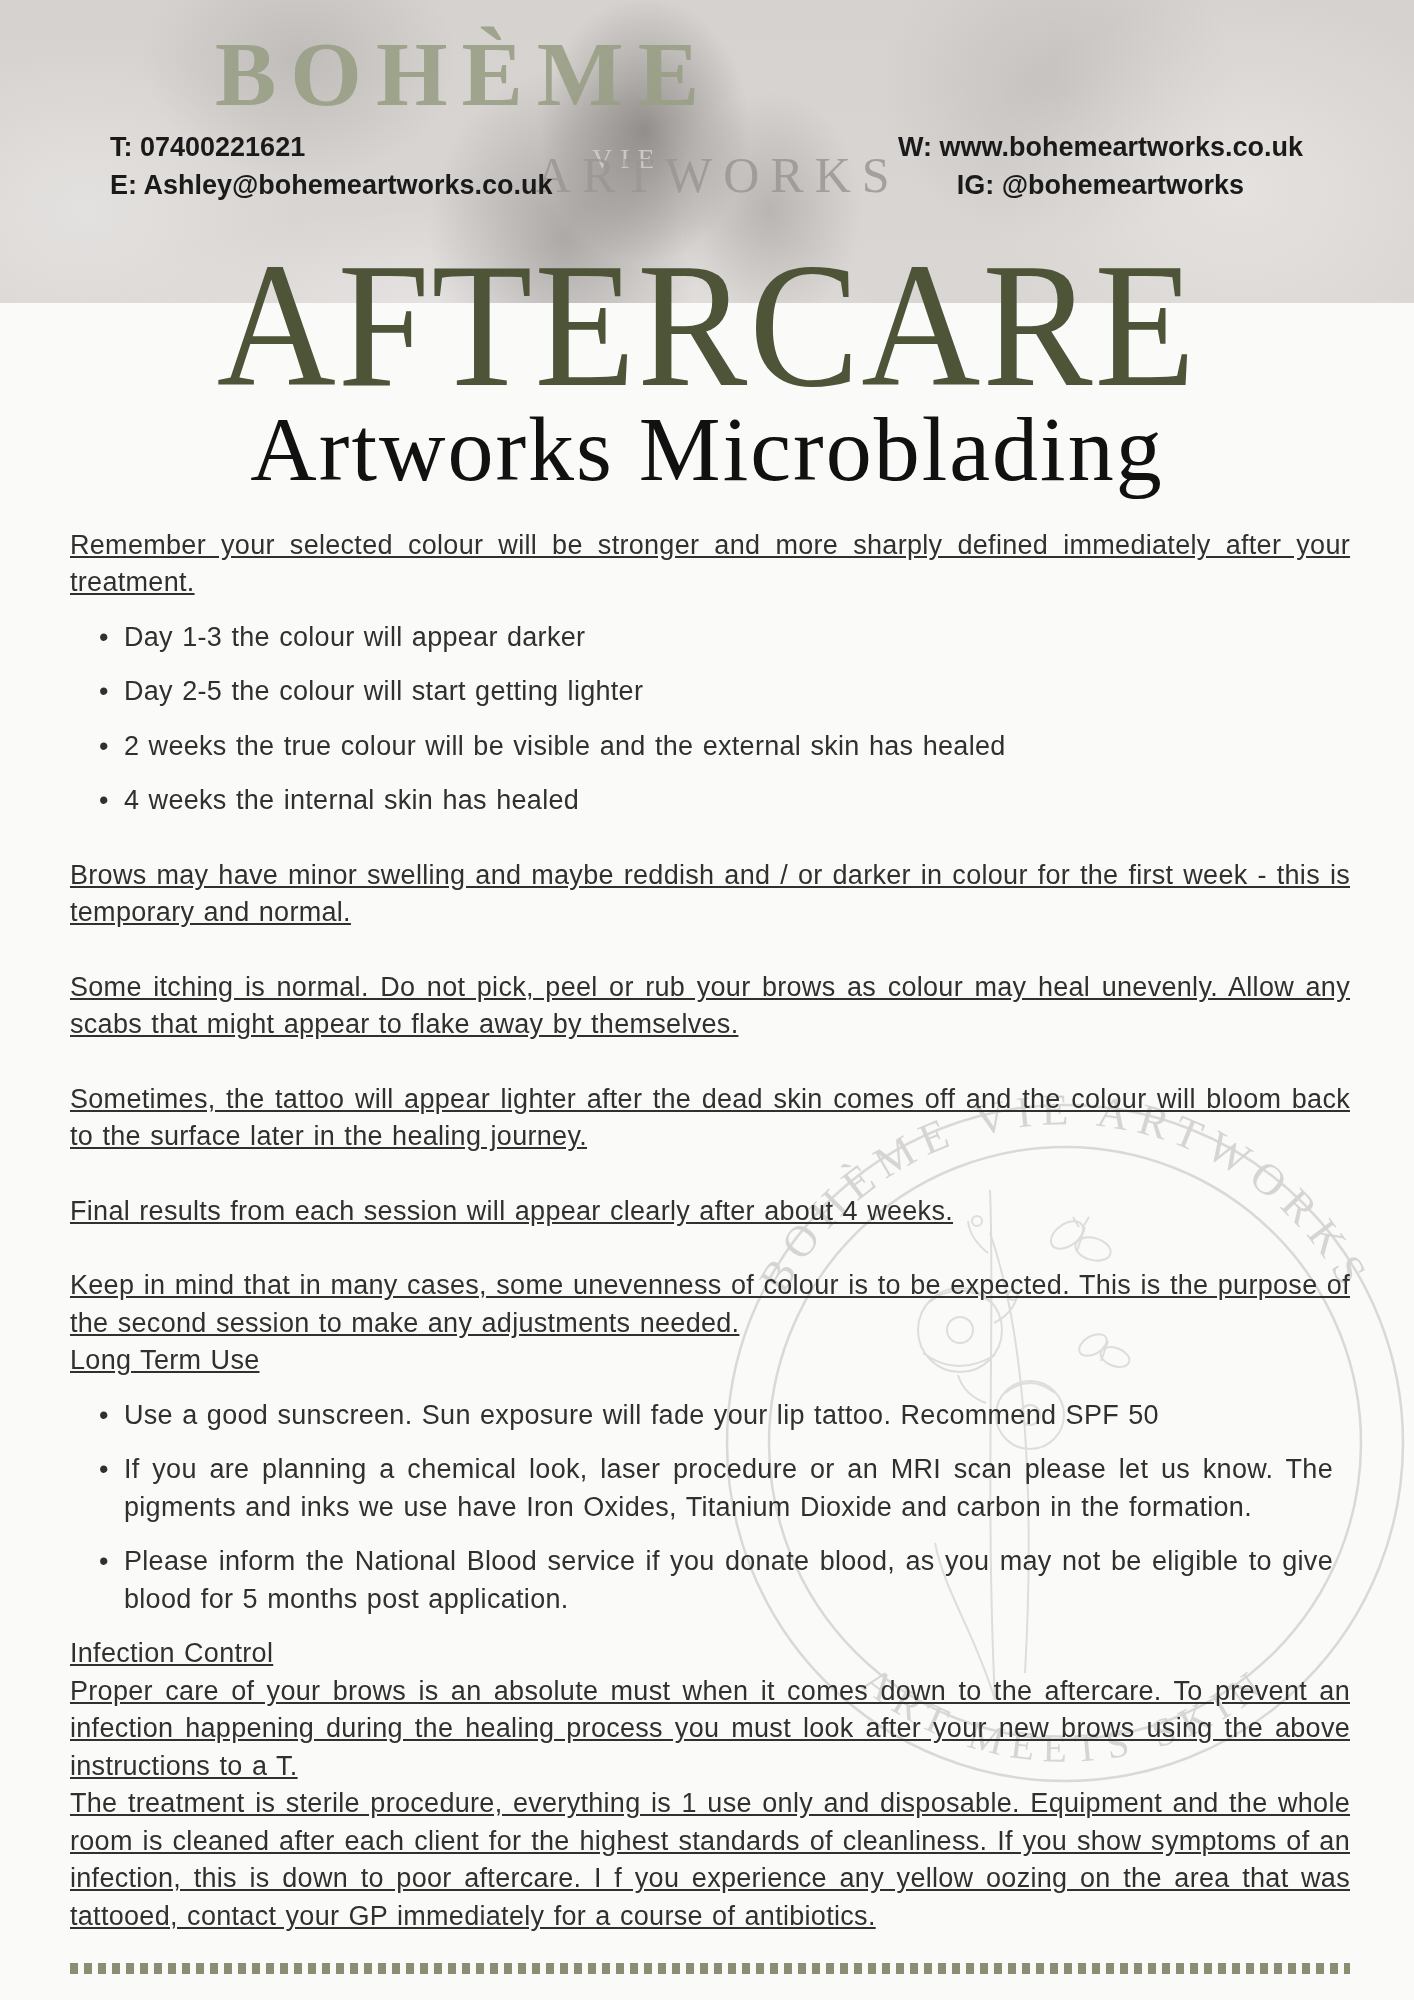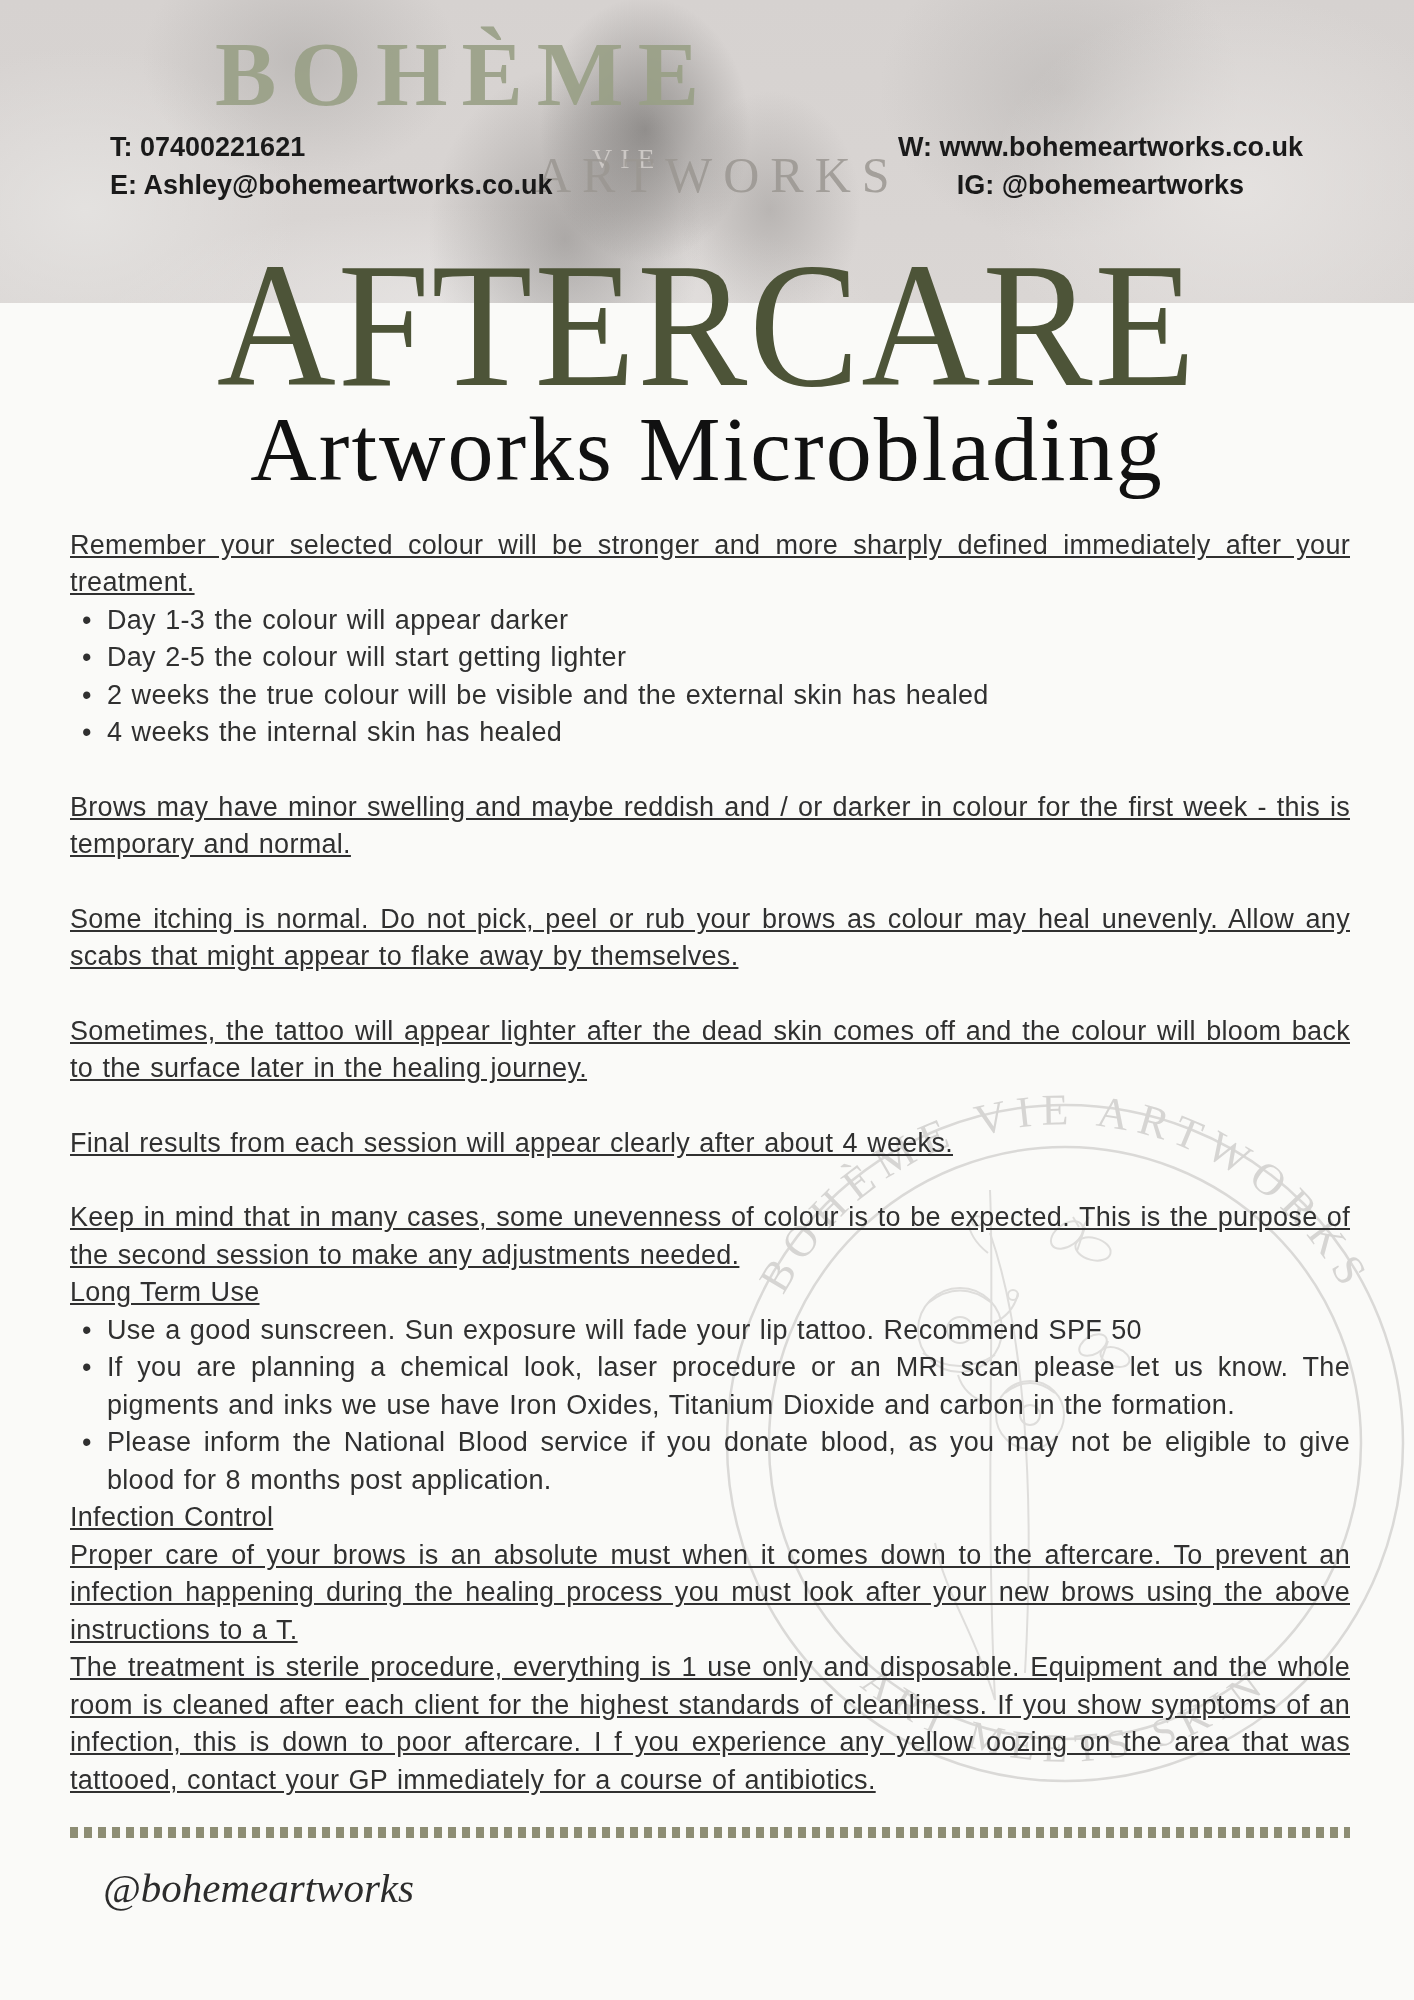--- a/index.html
+++ b/index.html
@@ -75,21 +75,21 @@
     position:relative;z-index:1;
     margin:24px 64px 0 70px;
     font-size:27px;line-height:37.5px;
     letter-spacing:.3px;word-spacing:1.5px;
     text-align:justify;
     color:#303030;
   }
   .content p{margin:0;text-decoration:underline;}
   .content p.mt{margin-top:37px;}
   .content ul{margin:0;padding:0;list-style:none;}
-  .content li{position:relative;padding-left:37px;margin:0;}
+  .content li{position:relative;padding-left:37px;margin:17px;}
   .content li::before{
     content:"\2022";
     position:absolute;left:12px;top:0;
     font-size:27px;color:#303030;
   }
   .sec-heading{margin-top:37px;}
 
   
   .stamp{
     position:absolute;left:695px;top:1073px;width:740px;height:740px;
@@ -200,21 +200,21 @@
     <p class="mt">Final results from each session will appear clearly after about 4 weeks.</p>
     <p class="mt">Keep in mind that in many cases, some unevenness of colour is to be expected. This is the purpose of the second session to make any adjustments needed.</p>
 
     <p class="sec-heading">Long Term Use</p>
     <ul>
 
         <li>Use a good sunscreen. Sun exposure will fade your lip tattoo. Recommend SPF 50</li>
 
         <li>If you are planning a chemical look, laser procedure or an MRI scan please let us know. The pigments and inks we use have Iron Oxides, Titanium Dioxide and carbon in the formation.</li>
 
-        <li>Please inform the National Blood service if you donate blood, as you may not be eligible to give blood for 8 months post application.</li>
+        <li>Please inform the National Blood service if you donate blood, as you may not be eligible to give blood for 5 months post application.</li>
       </ul>
 
     <p class="sec-heading">Infection Control</p>
     <p>Proper care of your brows is an absolute must when it comes down to the aftercare. To prevent an infection happening during the healing process you must look after your new brows using the above instructions to a T.</p>
     <p>The treatment is sterile procedure, everything is 1 use only and disposable. Equipment and the whole room is cleaned after each client for the highest standards of cleanliness. If you show symptoms of an infection, this is down to poor aftercare. I f you experience any yellow oozing on the area that was tattooed, contact your GP immediately for a course of antibiotics.</p>
 
   </div>
 
   <div class="dots"></div>
   <div class="handle">@bohemeartworks</div>

